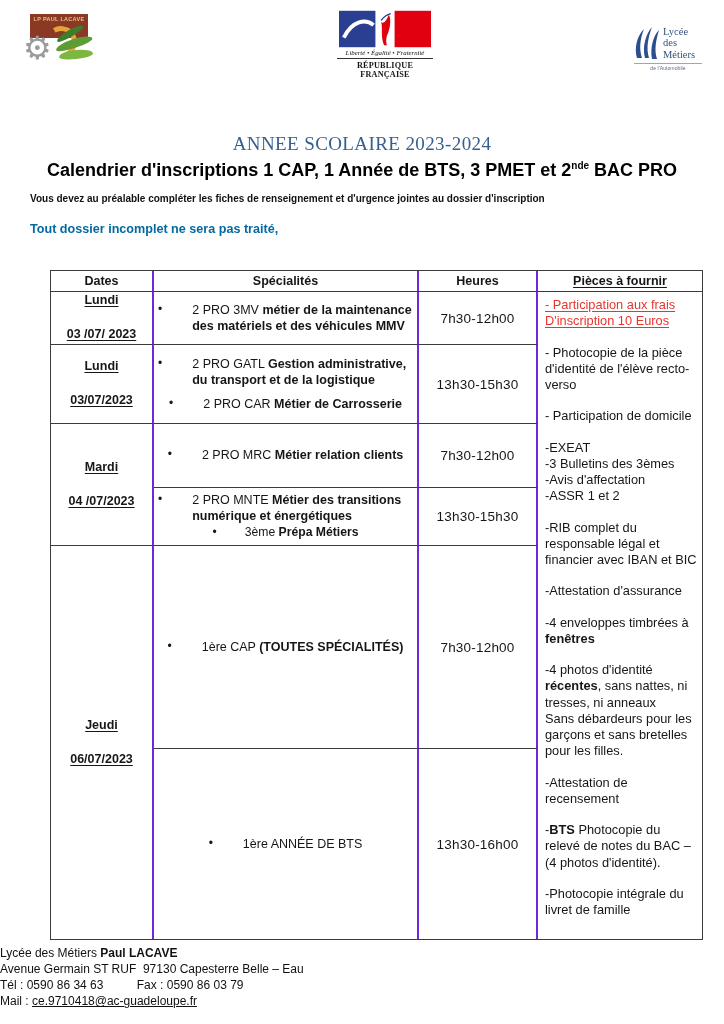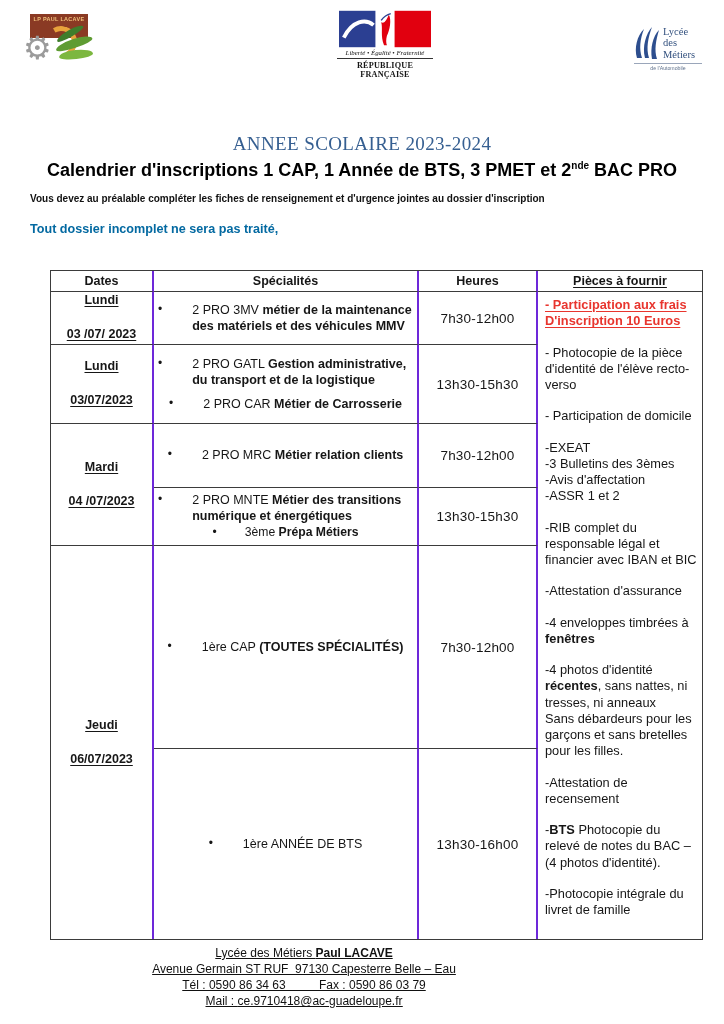--- a/index.html
+++ b/index.html
@@ -62,25 +62,25 @@
   .item{display:flex;align-items:flex-start;justify-content:center;gap:10px;line-height:1.3;}
   .item .t{text-align:left;max-width:225px;margin-left:20px;}
   .blt{line-height:1.3;font-size:12px;}
   .item.sub{gap:8px;font-size:12.2px;}
   .item.sub .t{max-width:180px;}
   b{font-weight:700;}
   .hrs{font-size:13.5px;letter-spacing:.2px;}
   .pieces{display:block;padding:5px 4px 5px 7px;font-size:12.8px;line-height:1.27;text-align:left;overflow:hidden;}
   .p{white-space:pre-line;margin:0 0 15px;}
   .p:last-child{margin-bottom:0;}
-  .p.red{color:#e8352e;font-weight:700;text-decoration:underline;text-underline-offset:2px;}
-
-  
-  .footer{position:absolute;top:945px;left:0;width:608px;text-align:center;
-          font-size:12px;line-height:1.34;color:#111;text-decoration:underline;}
+  .p.red{color:#e8352e;font-weight:400;text-decoration:underline;text-underline-offset:2px;}
+
+  
+  .footer{position:absolute;top:945px;left:0;width:608px;
+          font-size:12px;line-height:1.34;color:#111;}
   .footer div{white-space:pre;}
   .mail{color:#111;text-decoration:underline;cursor:pointer;}
 </style>
 </head>
 <body>
 
 <div class="page">
 
   <div class="logo-left">
     <div class="ll-band">

